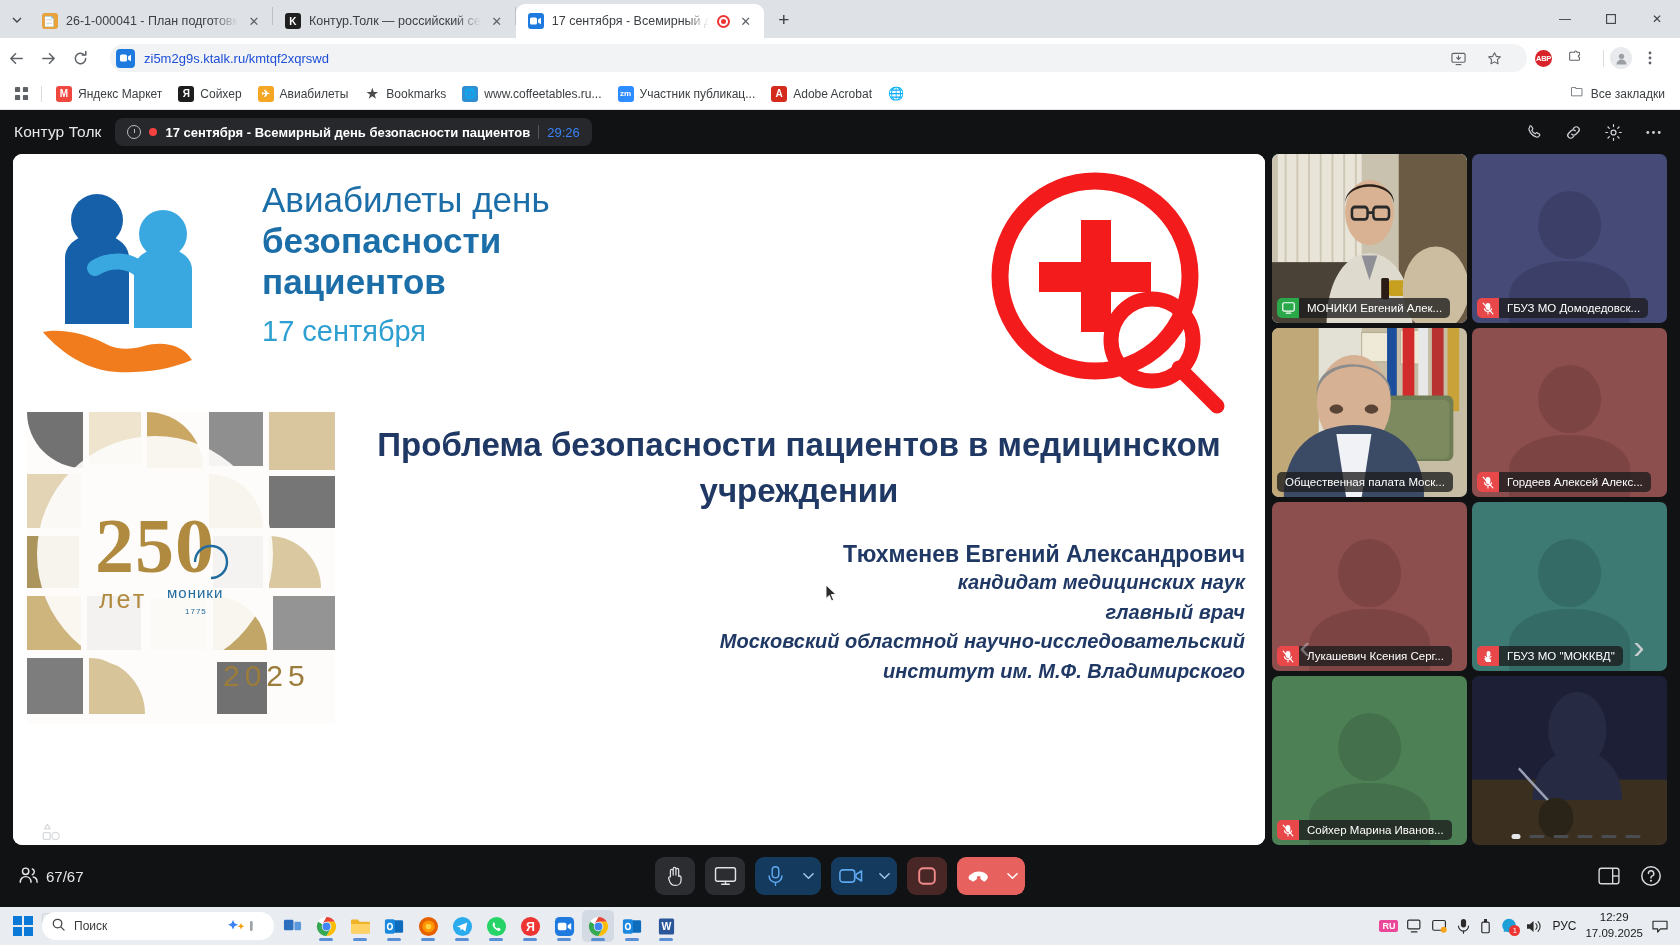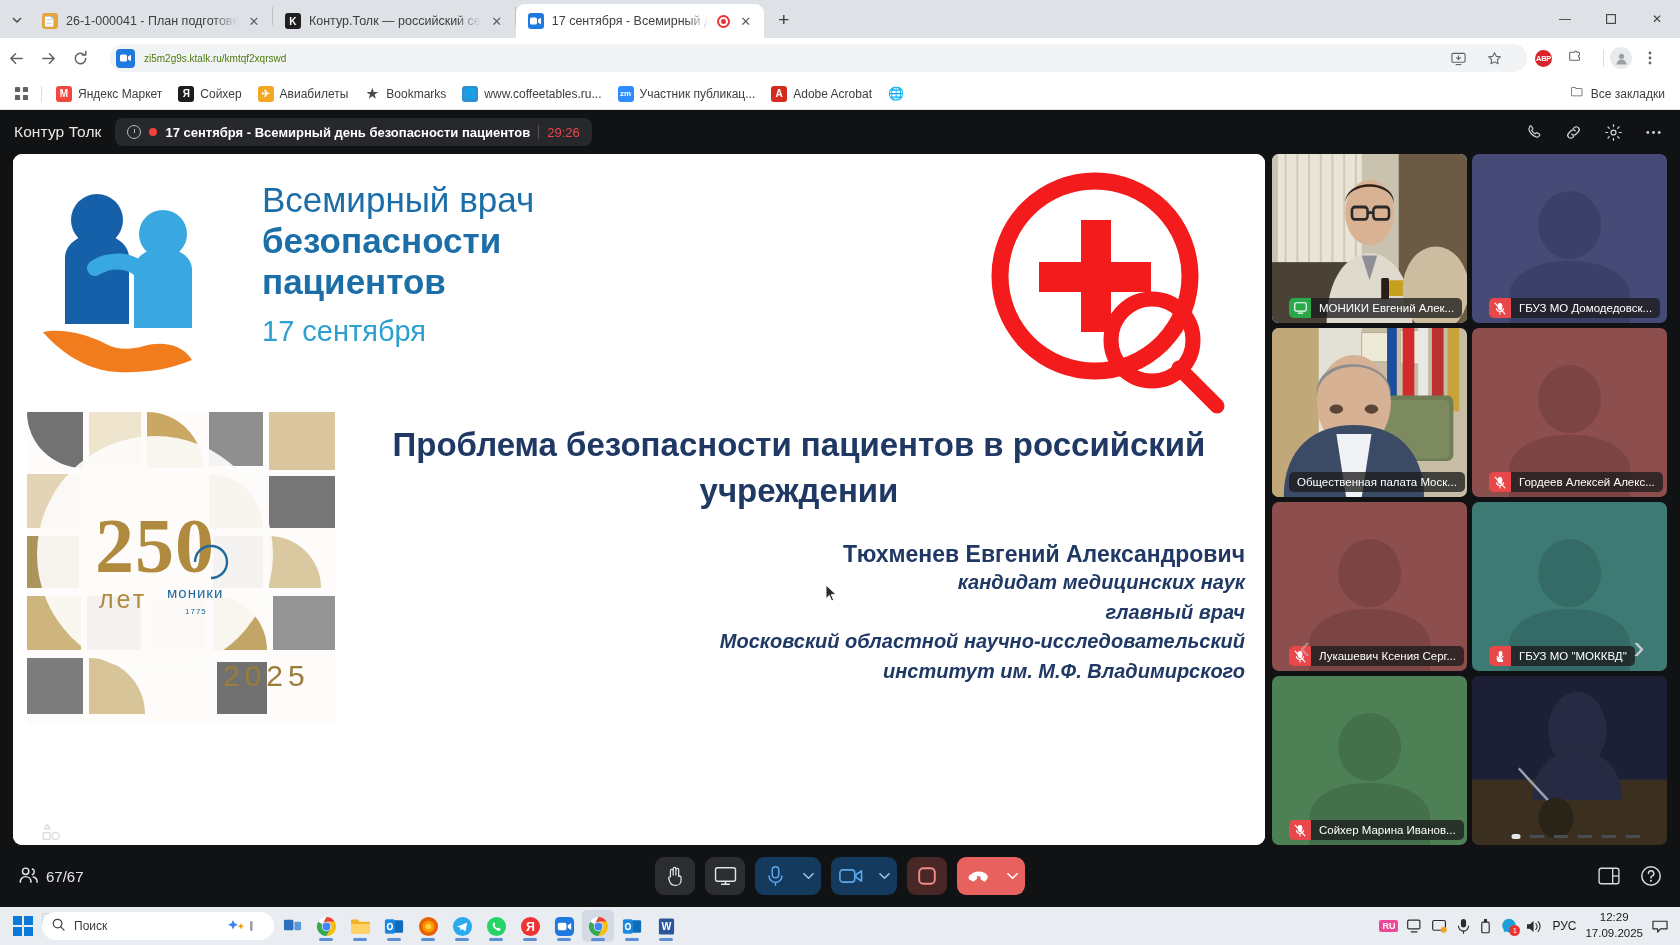--- a/index.html
+++ b/index.html
@@ -38,21 +38,21 @@
   .win-controls { position: absolute; right: 0; top: 0; height: 38px; display: flex; align-items: center; }
   .win-btn { width: 46px; height: 34px; display: flex; align-items: center; justify-content: center; color: #3c4043; font-size: 12px; }
 
   .toolbar { height: 40px; background: #fff; display: flex; align-items: center; padding: 0 8px; gap: 2px; }
   .tb-icon { width: 30px; height: 30px; border-radius: 50%; display: flex; align-items: center; color: #5f6368; flex: 0 0 30px; }
   .omnibox {
     flex: 1; height: 28px; background: #f1f3f4; border-radius: 14px; display: flex; align-items: center;
     padding: 0 10px 0 6px; gap: 9px; margin: 0 6px;
   }
   .omni-sitechip { width: 19px; height: 19px; border-radius: 4px; background: #1f7ae0; display: flex; align-items: center; justify-content: center; flex: 0 0 19px; }
-  .omni-url { flex: 1; font-size: 10px; color: #4d7c0f; white-space: nowrap; overflow: hidden; }
+  .omni-url { flex: 1; font-size: 13px; color: #1d4ed8; white-space: nowrap; overflow: hidden; }
   .omni-right { display: flex; align-items: center; gap: 6px; }
   .ext-abp { width: 17px; height: 17px; border-radius: 50%; background: #d8232a; color: #fff; font-size: 7.5px; font-weight: bold; display: flex; align-items: center; justify-content: center; letter-spacing: -0.3px; }
   .tb-sep { width: 1px; height: 17px; background: #dadce0; margin: 0 4px; }
   .profile-av { width: 22px; height: 22px; border-radius: 50%; background: #e8eaed; display: flex; align-items: center; justify-content: center; color: #9aa0a6; }
 
   .bookmarks { height: 32px; background: #fff; display: flex; align-items: center; padding: 0 8px; gap: 2px; font-size: 12px; color: #3c4043; border-bottom: 1px solid #e3e5e8; }
   .bm-apps { width: 26px; height: 26px; display: flex; align-items: center; justify-content: center; flex: 0 0 26px; }
   .bm-sep { width: 1px; height: 16px; background: #dadce0; margin: 0 5px; }
   .bm { display: flex; align-items: center; gap: 6px; padding: 3px 7px; border-radius: 5px; white-space: nowrap; }
   .bm-ico { width: 16px; height: 16px; flex: 0 0 16px; display: flex; align-items: center; justify-content: center; font-size: 10px; border-radius: 3px; color: #fff; font-weight: bold; }
@@ -61,21 +61,21 @@
   
   .app { flex: 1; background: #111214; display: flex; flex-direction: column; position: relative; }
   .app-header { height: 44px; display: flex; align-items: center; padding: 0 14px; gap: 14px; }
   .brand { color: #e8e8e8; font-size: 15.5px; letter-spacing: 0.1px; }
   .meeting-chip { background: #26282c; border-radius: 8px; height: 28px; display: flex; align-items: center; gap: 8px; padding: 0 12px; }
   .meet-clock { width: 14px; height: 14px; border-radius: 50%; border: 1.5px solid #b9bcc1; position: relative; }
   .meet-clock::after { content: ""; position: absolute; left: 5.2px; top: 2.6px; width: 1.3px; height: 4.4px; background: #b9bcc1; }
   .rec-dot { width: 8px; height: 8px; border-radius: 50%; background: #f5413f; }
   .meet-title { color: #fff; font-size: 13px; font-weight: bold; white-space: nowrap; }
   .meet-divider { width: 1px; height: 14px; background: #555; }
-  .meet-time { color: #ef4444; font-size: 13px; }
+  .meet-time { color: #3b82f6; font-size: 13px; }
   .header-right { margin-left: auto; display: flex; align-items: center; gap: 14px; }
   .hdr-ico { width: 26px; height: 26px; display: flex; align-items: center; justify-content: center; color: #cfd2d6; }
 
   .stage { flex: 1; display: flex; padding: 0 0 0 0; gap: 7px; min-height: 0; }
   .share-area { flex: 1; background: #fff; border-radius: 9px; margin-left: 13px; position: relative; overflow: hidden; }
 
   
   .slide { position: absolute; inset: 0; background: #fff; }
   .slide-head { display: flex; padding: 18px 10px 0 22px; }
   .logo-people { width: 205px; height: 230px; position: relative; flex: 0 0 205px; }
@@ -95,21 +95,21 @@
 
   
   .rail { width: 408px; flex: 0 0 408px; display: flex; flex-direction: column; padding-right: 13px; position: relative; }
   .tiles { display: grid; grid-template-columns: 1fr 1fr; grid-auto-rows: 1fr; gap: 5px; flex: 1; min-height: 0; }
   .tile { position: relative; border-radius: 7px; overflow: hidden; }
   .tile.speaking { outline: 3px solid #1f8fff; outline-offset: -3px; }
   .tile-avatar { position: absolute; inset: 0; }
   .silhouette { position: absolute; left: 50%; bottom: -8%; transform: translateX(-50%); width: 62%; height: 86%; }
   .silhouette .head { position: absolute; left: 50%; top: 0; transform: translateX(-50%); width: 52%; padding-top: 56%; border-radius: 50%; }
   .silhouette .body { position: absolute; left: 50%; bottom: 0; transform: translateX(-50%); width: 100%; height: 52%; border-radius: 46% 46% 0 0; }
-  .namebar { position: absolute; left: 17px; bottom: 5px; display: flex; align-items: flex-end; max-width: calc(100% - 10px); }
+  .namebar { position: absolute; left: 5px; bottom: 5px; display: flex; align-items: flex-end; max-width: calc(100% - 10px); }
   .mic-badge { width: 22px; height: 20px; border-radius: 5px 0 0 5px; display: flex; align-items: center; justify-content: center; flex: 0 0 22px; }
   .mic-badge.muted { background: #e8484a; }
   .mic-badge.screen { background: #2aa84a; }
   .namelabel { background: rgba(28,28,30,0.78); color: #fff; font-size: 11.5px; padding: 0 8px; height: 20px; line-height: 20px; border-radius: 0 5px 5px 0; white-space: nowrap; overflow: hidden; text-overflow: ellipsis; }
   .namelabel.solo { border-radius: 5px; }
 
   .rail-nav-prev, .rail-nav-next { position: absolute; top: 50%; width: 34px; height: 52px; display: flex; align-items: center; justify-content: center; color: #c8ccd1; }
   .rail-nav-prev { left: 16px; transform: translateY(120px); opacity: 0.45; }
   .rail-nav-next { right: 24px; transform: translateY(120px); }
   .dots { position: absolute; bottom: 6px; left: 50%; transform: translateX(calc(-50% + 100px)); display: flex; align-items: center; gap: 9px; }
@@ -364,21 +364,21 @@
               <svg width="205" height="230" viewBox="0 0 205 230">
                 <circle cx="62" cy="48" r="26" fill="#1560a8"></circle>
                 <path d="M30 86c0-14 14-24 32-24s32 10 32 24v66H30z" fill="#1560a8"></path>
                 <circle cx="128" cy="62" r="24" fill="#3aa8e0"></circle>
                 <path d="M99 98c0-13 13-22 29-22s29 9 29 22v58H99z" fill="#3aa8e0"></path>
                 <path d="M60 96c16-10 34-8 46 2" stroke="#3aa8e0" stroke-width="16" fill="none" stroke-linecap="round"></path>
                 <path d="M8 160c0 0 30 38 74 40 26 1 52-2 75-12-10-16-30-19-48-14-14 4-26 4-38-2-20-11-46-16-63-12z" fill="#f07c1e"></path>
               </svg>
             </div>
             <div class="hdr-text">
-              <div class="hdr-l1">Всемирный врач</div>
+              <div class="hdr-l1">Авиабилеты день</div>
               <div class="hdr-l2">безопасности</div>
               <div class="hdr-l2">пациентов</div>
               <div class="hdr-l3">17 сентября</div>
             </div>
             <div class="magnifier">
               <svg width="240" height="250" viewBox="0 0 240 250">
                 <circle cx="108" cy="108" r="95" stroke="#f31b1b" stroke-width="17" fill="none"></circle>
                 <rect x="94" y="52" width="30" height="112" fill="#f31b1b"></rect>
                 <rect x="52" y="94" width="112" height="30" fill="#f31b1b"></rect>
                 <circle cx="165" cy="172" r="41" stroke="#f31b1b" stroke-width="15" fill="none"></circle>
@@ -415,21 +415,21 @@
                 <circle cx="128" cy="142" r="118" fill="#fdfcfa" opacity="0.93"></circle>
                 <text x="68" y="160" font-family="Liberation Serif, serif" font-size="78" font-weight="bold" fill="#b08a3e" letter-spacing="1">250</text>
                 <text x="72" y="196" font-family="Liberation Sans, sans-serif" font-size="25" fill="#b08a3e" letter-spacing="3">лет</text>
                 <text x="140" y="186" font-family="Liberation Sans, sans-serif" font-size="15" fill="#1f6a9e" letter-spacing="1">моники</text>
                 <text x="158" y="202" font-family="Liberation Sans, sans-serif" font-size="8" fill="#1f6a9e" letter-spacing="1">1775</text>
                 <path d="M168 150c0-9 7-16 16-16s16 7 16 16-7 16-16 16" stroke="#1f6a9e" stroke-width="2.4" fill="none"></path>
                 <text x="196" y="274" font-family="Liberation Sans, sans-serif" font-size="30" fill="#9c7c3a" letter-spacing="5">2025</text>
               </svg>
             </div>
             <div class="slide-text">
-              <div class="slide-title">Проблема безопасности пациентов в российский учреждении</div>
+              <div class="slide-title">Проблема безопасности пациентов в медицинском учреждении</div>
               <div class="slide-author">Тюхменев Евгений Александрович</div>
               <div class="slide-sub">кандидат медицинских наук</div>
               <div class="slide-sub">главный врач</div>
               <div class="slide-sub">Московский областной научно-исследовательский</div>
               <div class="slide-sub">институт им. М.Ф. Владимирского</div>
             </div>
           </div>
 
           <div class="cursor-arrow">
             <svg width="13" height="18" viewBox="0 0 13 18">

